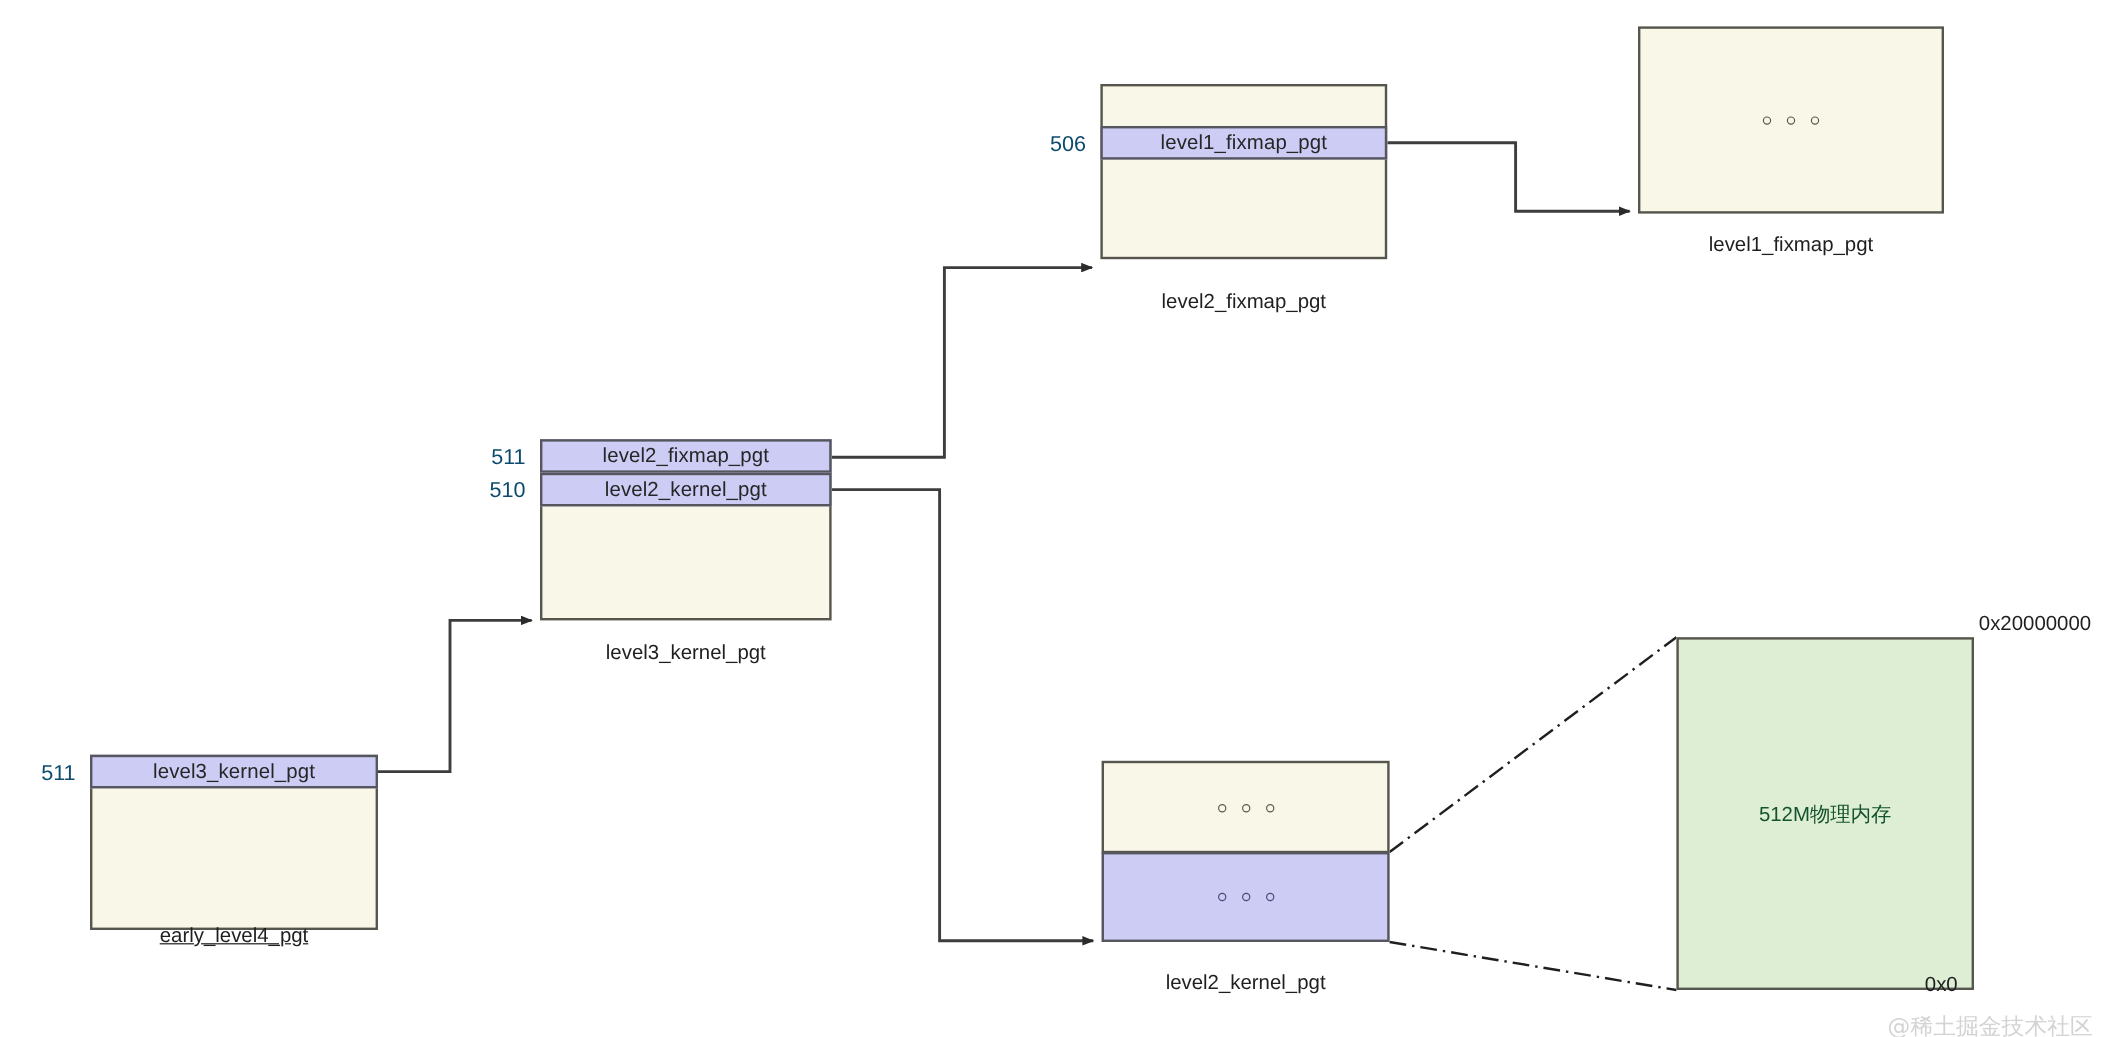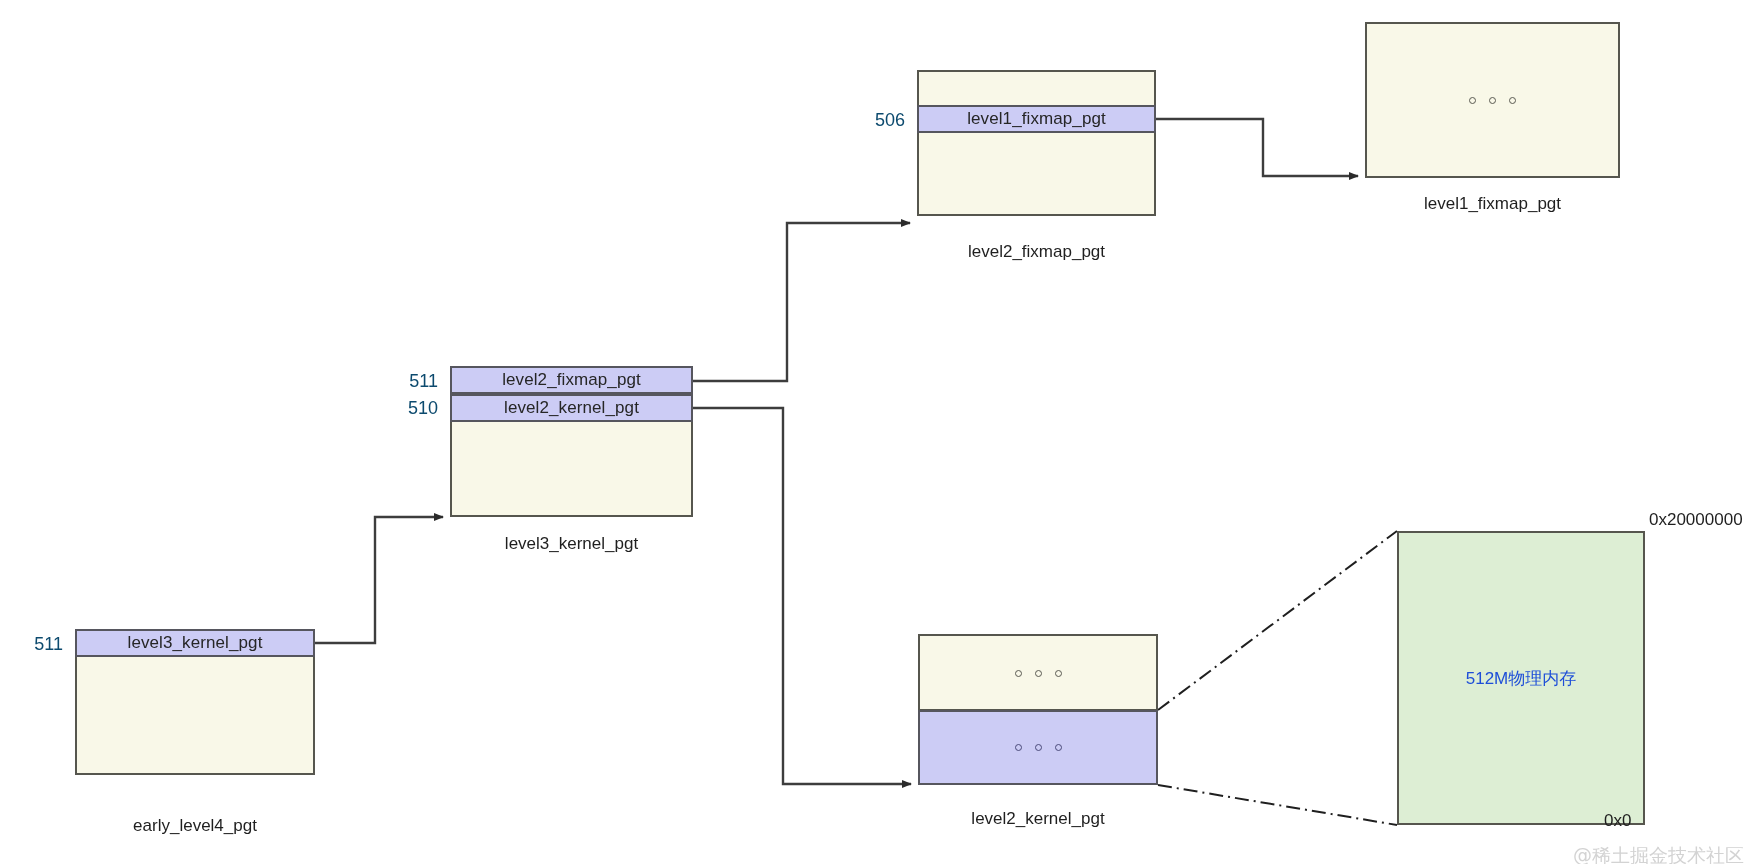--- a/index.html
+++ b/index.html
@@ -91,21 +91,21 @@
 
   .greenbox {
     position: absolute;
     box-sizing: border-box;
     border: 2px solid #56564e;
     background: #ddeed4;
     display: flex;
     align-items: center;
     justify-content: center;
     font-size: 17px;
-    color: #1d4ed8;
+    color: #14532d;
   }
 
   .watermark {
     position: absolute;
     font-size: 19px;
     color: #d3d3d3;
     white-space: nowrap;
     font-family: "DejaVu Sans", sans-serif;
     margin-top: 10px;
   }
@@ -131,21 +131,21 @@
   <path d="M 1158,710 L 1397,531" fill="none" stroke="#1f1f1f" stroke-width="2" stroke-dasharray="14 5 2 5"></path>
   <path d="M 1158,785 L 1397,825" fill="none" stroke="#1f1f1f" stroke-width="2" stroke-dasharray="14 5 2 5"></path>
 </svg>
 
 <div class="box" style="left:75px; top:629px; width:240px; height:146px;"></div>
 
 <div class="idx" style="left:8px; top:634px; width:55px;">511</div>
 
 <div class="row row-purple" style="left:75px; top:629px; width:240px; height:28px;">level3_kernel_pgt</div>
 
-<div class="caption" style="left:75px; top:816px; width:240px;">early_level4_pgt</div>
+<div class="caption" style="left:75px; top:770px; width:240px;text-decoration:underline;">early_level4_pgt</div>
 
 <div class="box" style="left:450px; top:366px; width:243px; height:151px;"></div>
 
 <div class="idx" style="left:383px; top:371px; width:55px;">511</div>
 
 <div class="row row-purple" style="left:450px; top:366px; width:243px; height:28px;">level2_fixmap_pgt</div>
 
 <div class="idx" style="left:383px; top:398px; width:55px;text-align:right;">510</div>
 
 <div class="row row-purple" style="left:450px; top:394px; width:243px; height:28px;">level2_kernel_pgt</div>

